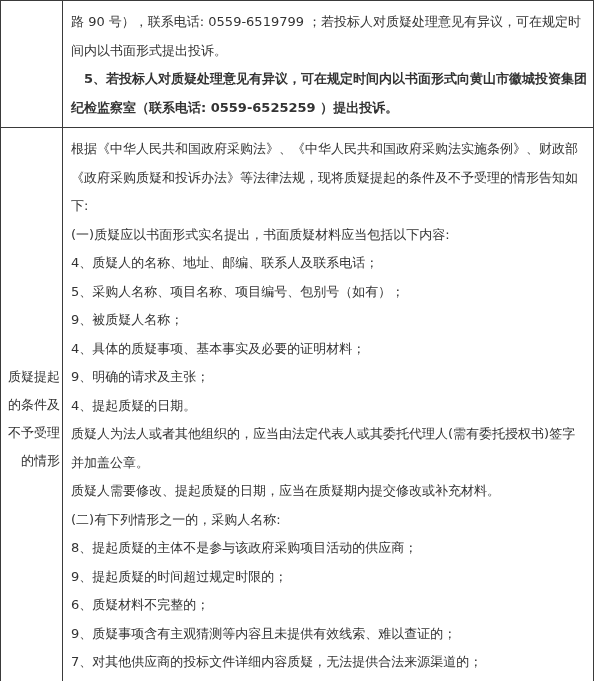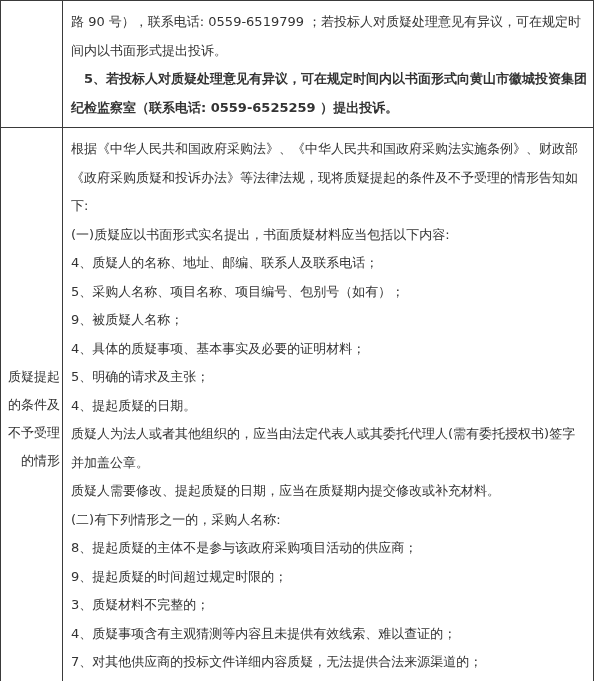--- a/index.html
+++ b/index.html
@@ -74,28 +74,28 @@
       <td class="label-col">
         <span class="row-label">质疑提起的条件及不予受理的情形</span>
       </td>
       <td class="content-col v-top">
         <p class="para">根据《中华人民共和国政府采购法》、《中华人民共和国政府采购法实施条例》、财政部《政府采购质疑和投诉办法》等法律法规，现将质疑提起的条件及不予受理的情形告知如下:</p>
         <p class="para bold">(一)质疑应以书面形式实名提出，书面质疑材料应当包括以下内容:</p>
         <p class="para">4、质疑人的名称、地址、邮编、联系人及联系电话；</p>
         <p class="para">5、采购人名称、项目名称、项目编号、包别号（如有）；</p>
         <p class="para">9、被质疑人名称；</p>
         <p class="para">4、具体的质疑事项、基本事实及必要的证明材料；</p>
-        <p class="para">5、明确的请求及主张；</p>
+        <p class="para">9、明确的请求及主张；</p>
         <p class="para">4、提起质疑的日期。</p>
         <p class="para">质疑人为法人或者其他组织的，应当由法定代表人或其委托代理人(需有委托授权书)签字并加盖公章。</p>
         <p class="para">质疑人需要修改、提起质疑的日期，应当在质疑期内提交修改或补充材料。</p>
         <p class="para bold">(二)有下列情形之一的，采购人名称:</p>
         <p class="para">8、提起质疑的主体不是参与该政府采购项目活动的供应商；</p>
         <p class="para">9、提起质疑的时间超过规定时限的；</p>
-        <p class="para">3、质疑材料不完整的；</p>
-        <p class="para">4、质疑事项含有主观猜测等内容且未提供有效线索、难以查证的；</p>
+        <p class="para">6、质疑材料不完整的；</p>
+        <p class="para">9、质疑事项含有主观猜测等内容且未提供有效线索、难以查证的；</p>
         <p class="para">7、对其他供应商的投标文件详细内容质疑，无法提供合法来源渠道的；</p>
         <p class="para">6、质疑事项已进入投诉处理、行政复议或行政诉讼程序的。</p>
       </td>
     </tr>
   </tbody>
     </table>
 </div>
 
 </body></html>

